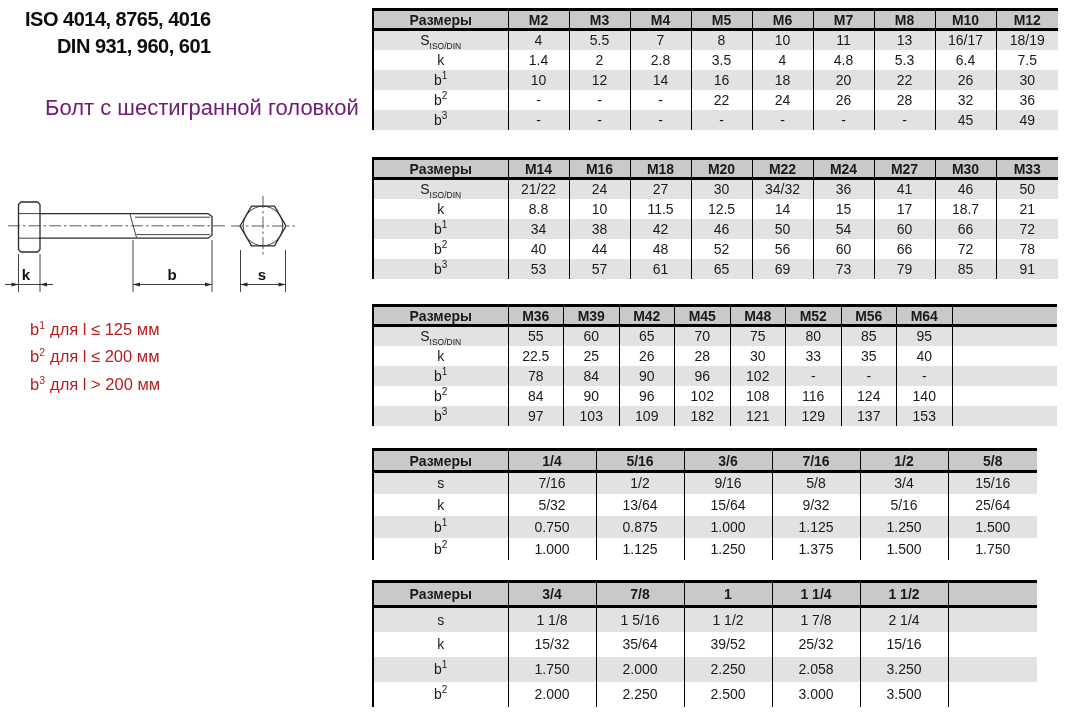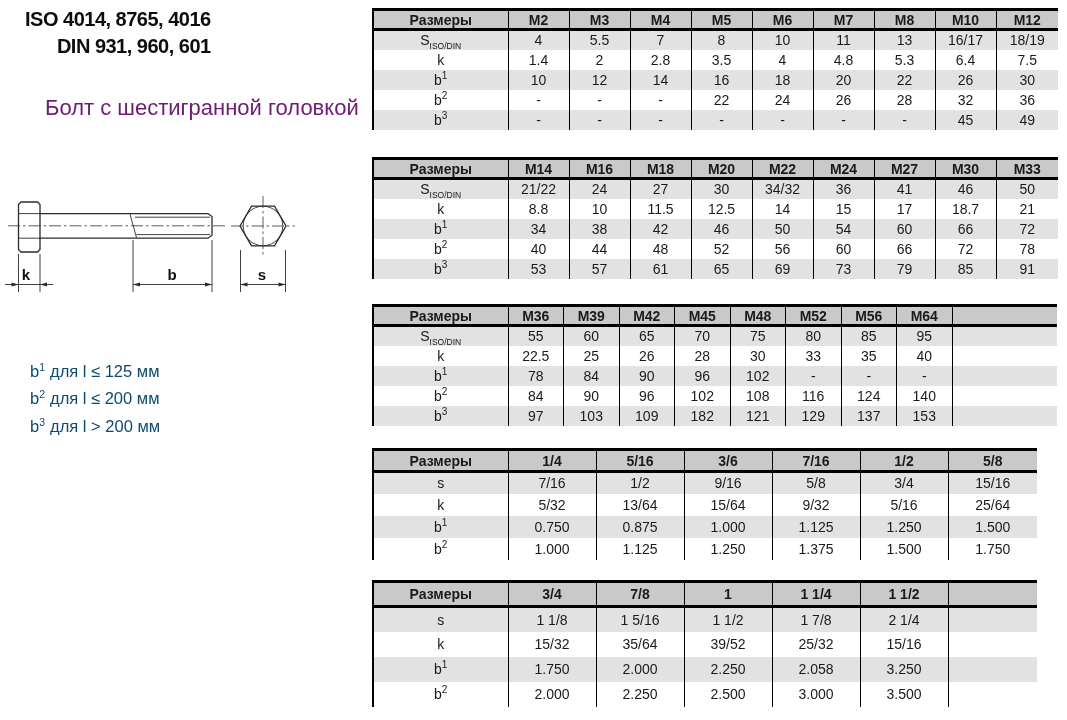--- a/index.html
+++ b/index.html
@@ -4,21 +4,21 @@
 <style>
   html,body{margin:0;padding:0;}
   body{
     width:1067px;height:720px;position:relative;overflow:hidden;
     background:#ffffff;color:#1a1a1a;
     font-family:"Liberation Sans", sans-serif;
   }
   
   .title-block{position:absolute;left:25px;top:6px;font-weight:bold;font-size:20px;line-height:1.35;color:#0d0d0d;letter-spacing:-0.5px;text-align:right;}
   .subtitle-block{position:absolute;left:25px;top:92px;font-size:22px;line-height:1.42;color:#701a75;margin-left:20px;}
-  .notes{position:absolute;left:30px;top:316px;font-size:16.5px;line-height:1.66;color:#0c4a6e;margin-top:42px;}
+  .notes{position:absolute;left:30px;top:316px;font-size:16.5px;line-height:1.66;color:#b91c1c;}
   .note sup{font-size:10.5px;}
   .note .note-text{margin-left:5px;}
   .drawing{position:absolute;left:0;top:188px;}
   
   .tables{position:absolute;left:0;top:0;width:1067px;height:720px;text-decoration:underline;}
   table.dim-table{
     position:absolute;left:372px;
     border-collapse:collapse;table-layout:fixed;
     border-top:3px solid #000;border-left:2px solid #000;
     font-family:"Liberation Sans", sans-serif;

